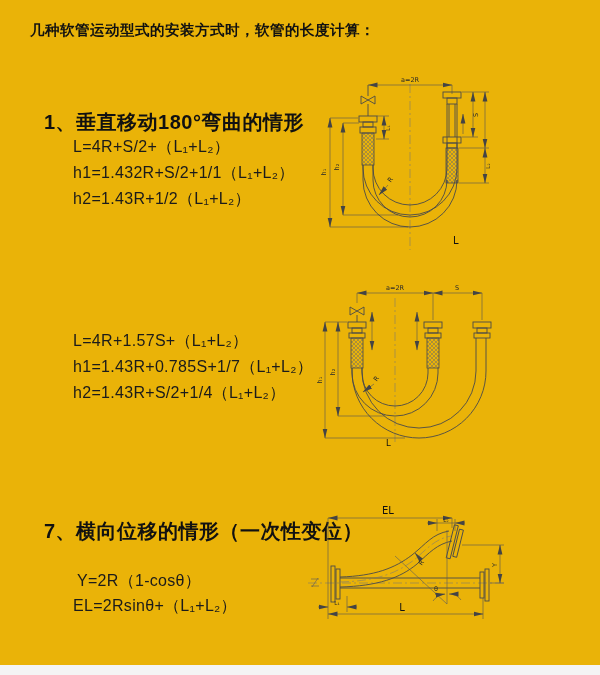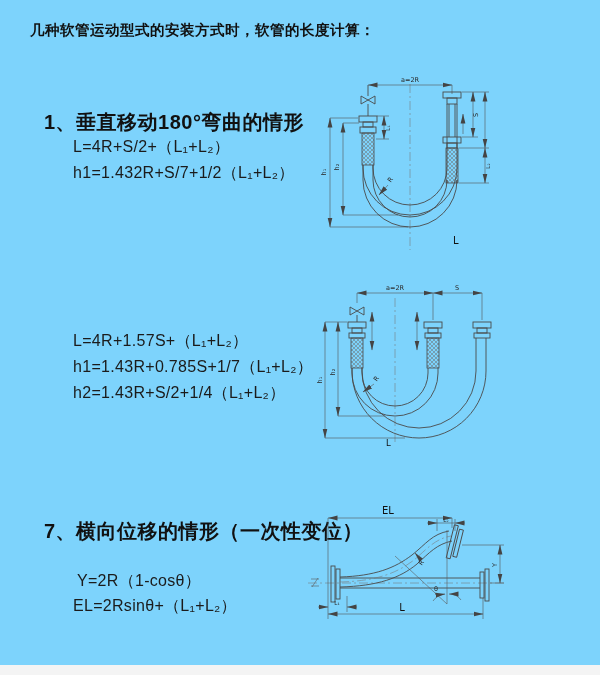--- a/index.html
+++ b/index.html
@@ -1,16 +1,16 @@
 <!DOCTYPE html>
 <html><head>
 <meta charset="utf-8">
 <style>
   html,body{margin:0;padding:0;}
-  .page{position:relative;width:600px;height:675px;background:#7dd3fc;overflow:hidden;
+  .page{position:relative;width:600px;height:675px;background:#eab308;overflow:hidden;
         font-family:"Liberation Sans","DejaVu Sans",sans-serif;color:#111;}
   .page-edge{position:absolute;left:0;bottom:0;width:600px;height:10px;background:#f4f4f4;}
   .t-line{position:absolute;white-space:nowrap;line-height:1.15;}
   .doc-title{font-size:14.5px;font-weight:bold;letter-spacing:0.5px;}
   .sec-heading{font-size:20px;font-weight:bold;letter-spacing:0.5px;}
   .formula{font-size:16px;color:#1b1b1b;letter-spacing:0.3px;}
   svg{position:absolute;overflow:visible;}
   .dwg{stroke:#4a4a4a;stroke-width:0.9;fill:none;}
   .thin{stroke:#5a5a5a;stroke-width:0.6;fill:none;}
   .dim{stroke:#555;stroke-width:0.6;fill:none;}
@@ -33,21 +33,22 @@
       <pattern id="hatch" width="4" height="4" patternUnits="userSpaceOnUse">
         <path d="M0 4 L4 0 M0 0 L4 4" stroke="#6a6a6a" stroke-width="0.5"></path>
       </pattern>
     </defs>
   </svg>
 
   <div class="t-line doc-title" style="left:30px;top:22px">几种软管运动型式的安装方式时，软管的长度计算：</div>
 
   <div class="t-line sec-heading" style="left:44px;top:111px">1、垂直移动180°弯曲的情形</div>
   <div class="t-line formula" style="left:73px;top:138px">L=4R+S/2+（L₁+L₂）</div>
-  <div class="t-line formula" style="left:73px;top:164px">h1=1.432R+S/7+1/2（L₁+L₂）</div>
+  <div class="t-line formula" style="left:73px;top:164px">h1=1.432R+S/2+1/1（L₁+L₂）</div>
+  <div class="t-line formula" style="left:73px;top:190px">h2=1.43R+1/2（L₁+L₂）</div>
 
   <div class="t-line formula" style="left:73px;top:332px">L=4R+1.57S+（L₁+L₂）</div>
   <div class="t-line formula" style="left:73px;top:358px">h1=1.43R+0.785S+1/7（L₁+L₂）</div>
   <div class="t-line formula" style="left:73px;top:384px">h2=1.43R+S/2+1/4（L₁+L₂）</div>
 
   <div class="t-line sec-heading" style="left:44px;top:520px">7、横向位移的情形（一次性变位）</div>
   <div class="t-line formula" style="left:77px;top:572px">Y=2R（1-cosθ）</div>
   <div class="t-line formula" style="left:73px;top:597px">EL=2Rsinθ+（L₁+L₂）</div>
 
   <svg style="left:310px;top:68px" width="280" height="190" viewBox="0 0 280 190">

